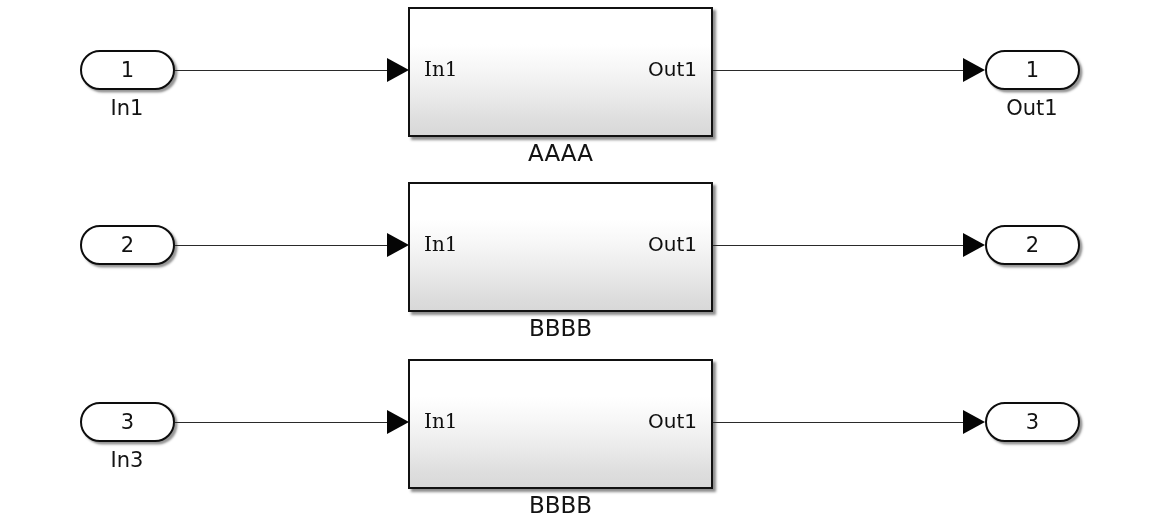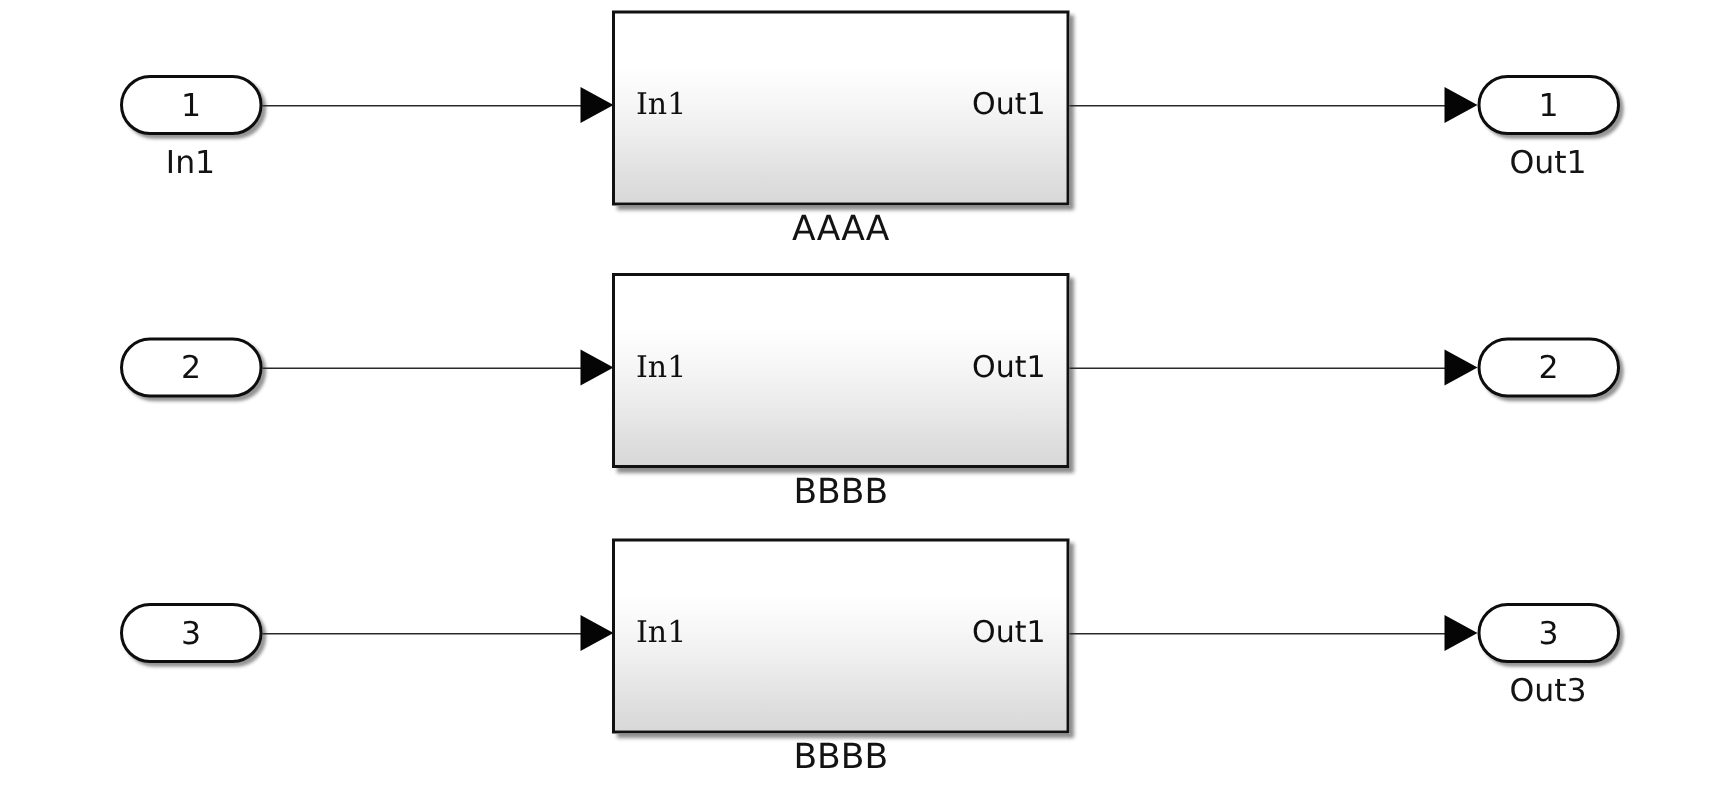--- a/index.html
+++ b/index.html
@@ -181,32 +181,32 @@
     <div class="port outport">
       <span class="port-num">2</span>
     </div>
   </div>
 
   <div class="row" style="top:352px;">
 
     <div class="port inport">
       <span class="port-num">3</span>
     </div>
+    <div class="port-label inport-label">In3</div>
 
     <div class="wire wire-left"></div>
     <div class="arrow arrow-in"></div>
 
     <div class="block">
       <span class="block-port block-inport-label">In1</span>
       <span class="block-port block-outport-label">Out1</span>
     </div>
     <div class="block-name">BBBB</div>
 
     <div class="wire wire-right"></div>
     <div class="arrow arrow-out"></div>
 
     <div class="port outport">
       <span class="port-num">3</span>
     </div>
-    <div class="port-label outport-label">Out3</div>
   </div>
 
 </div>
 
 </body></html>

